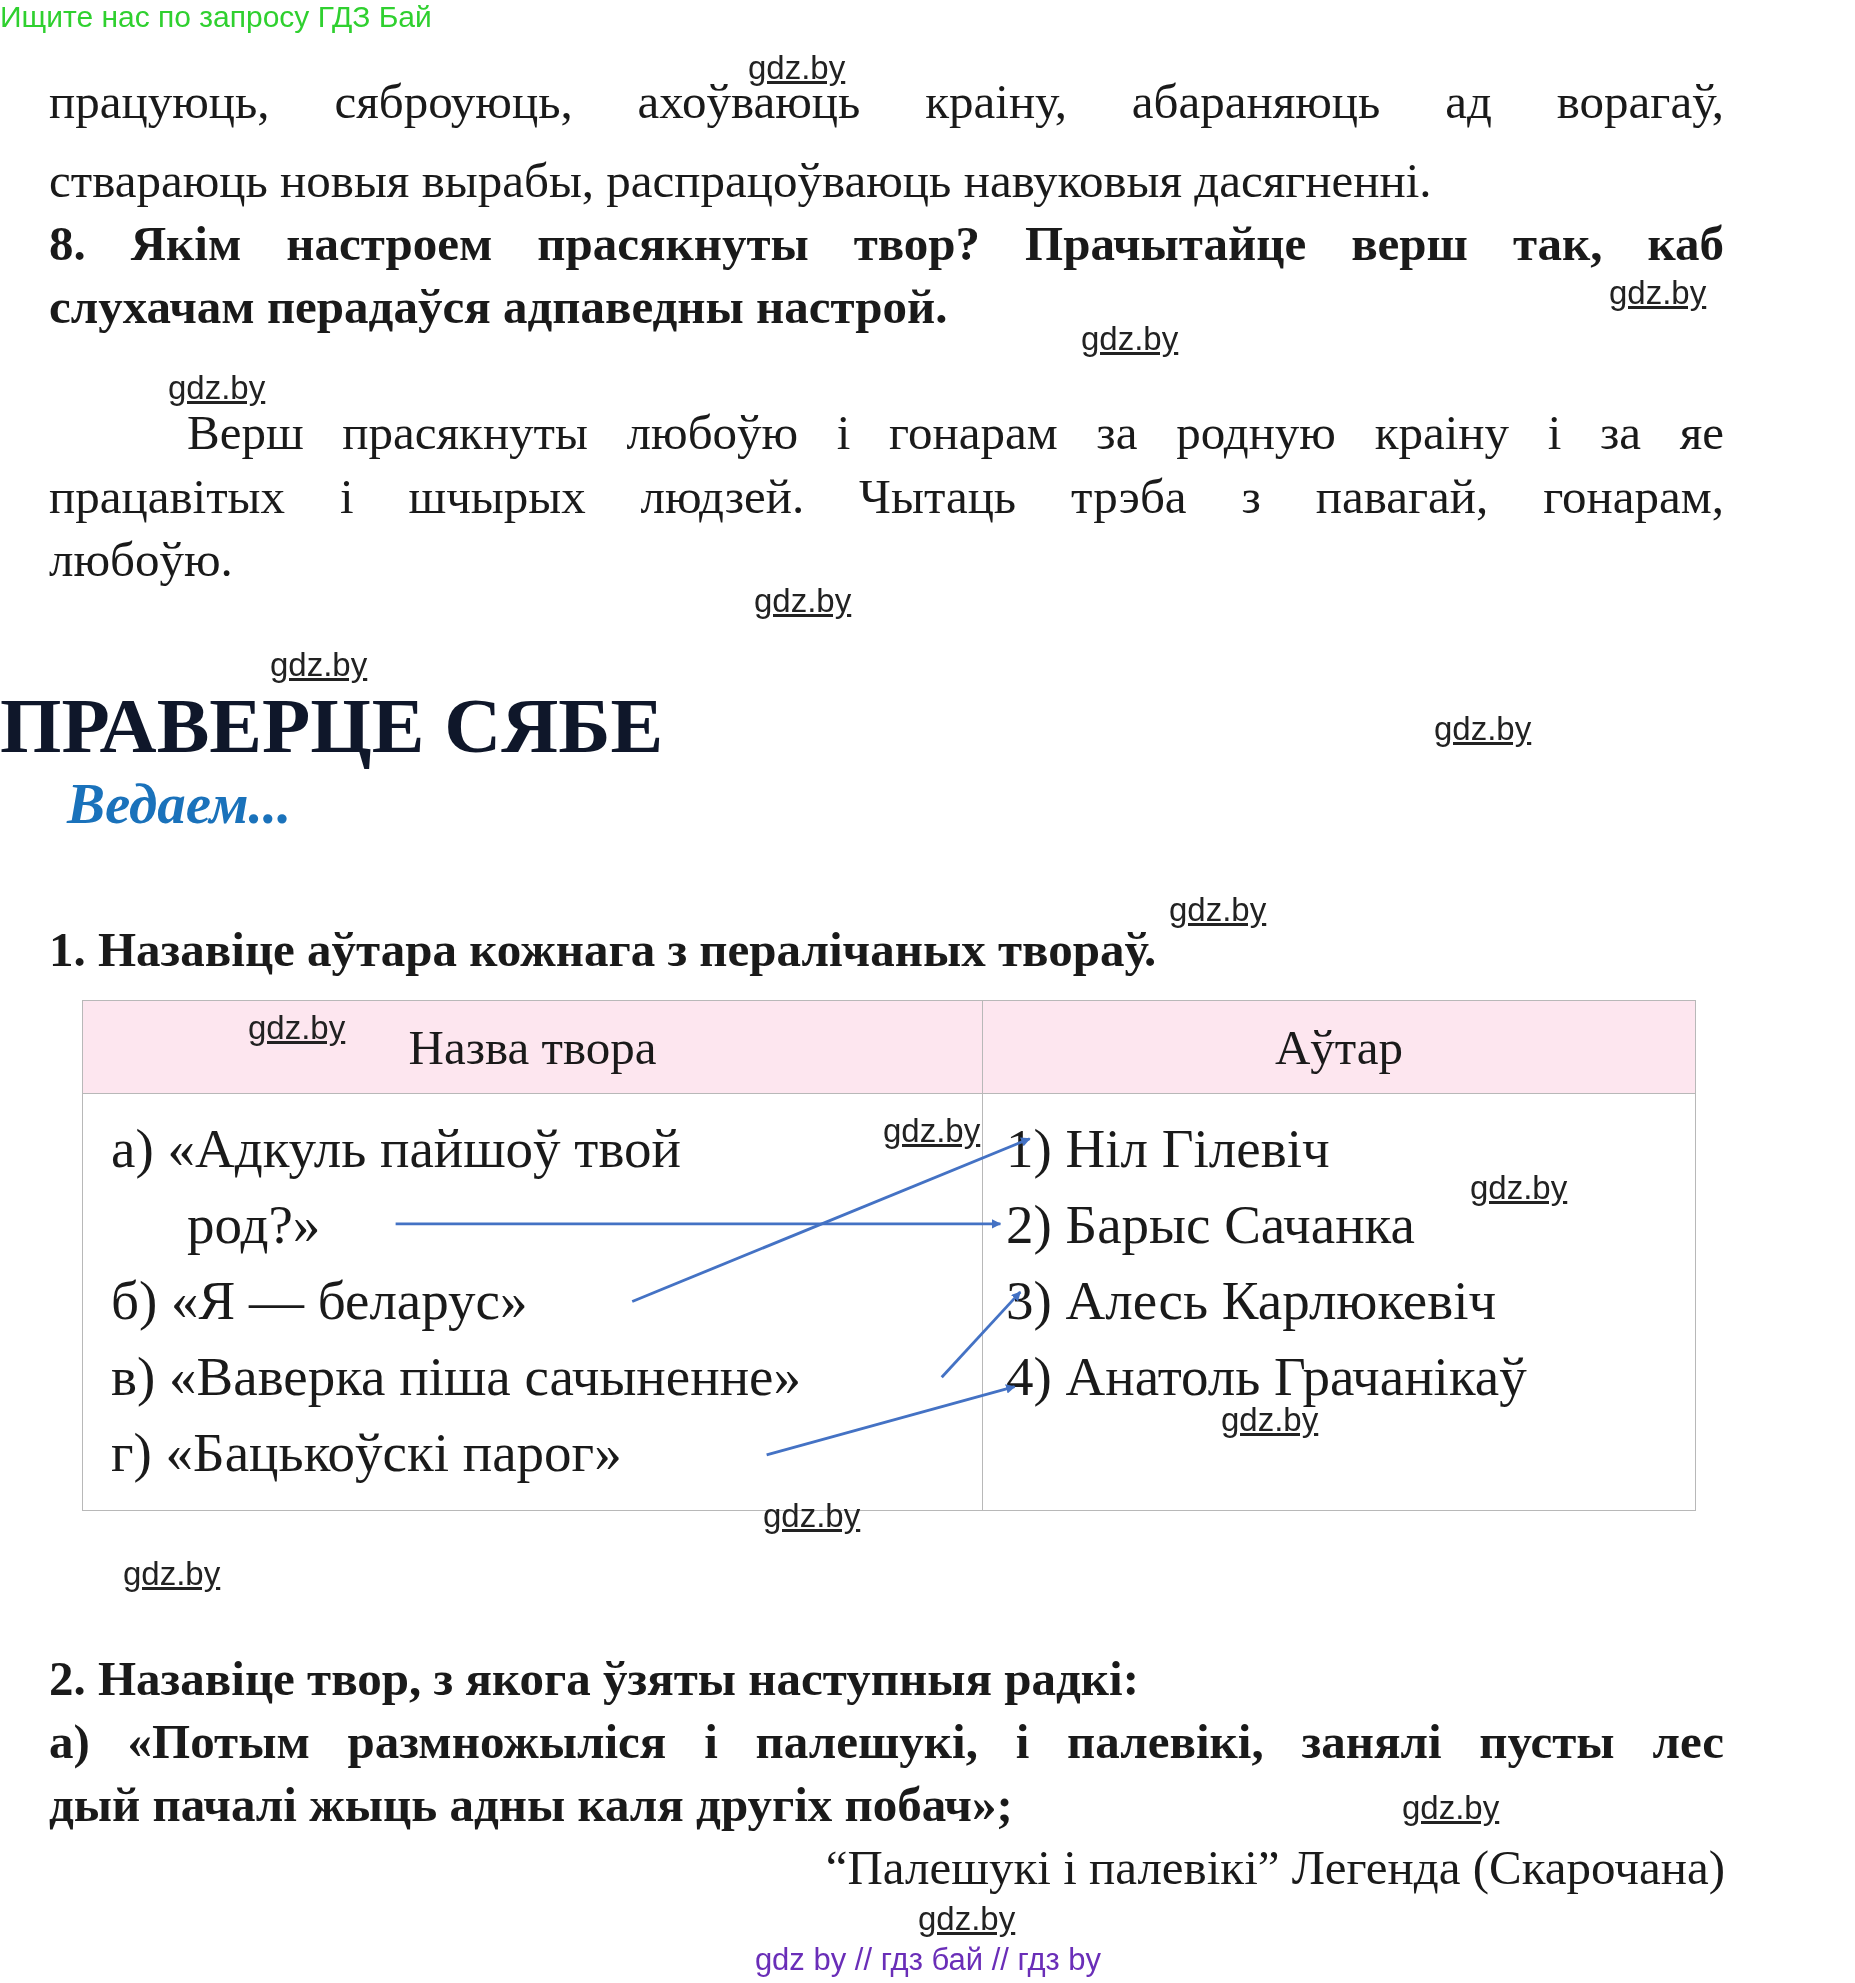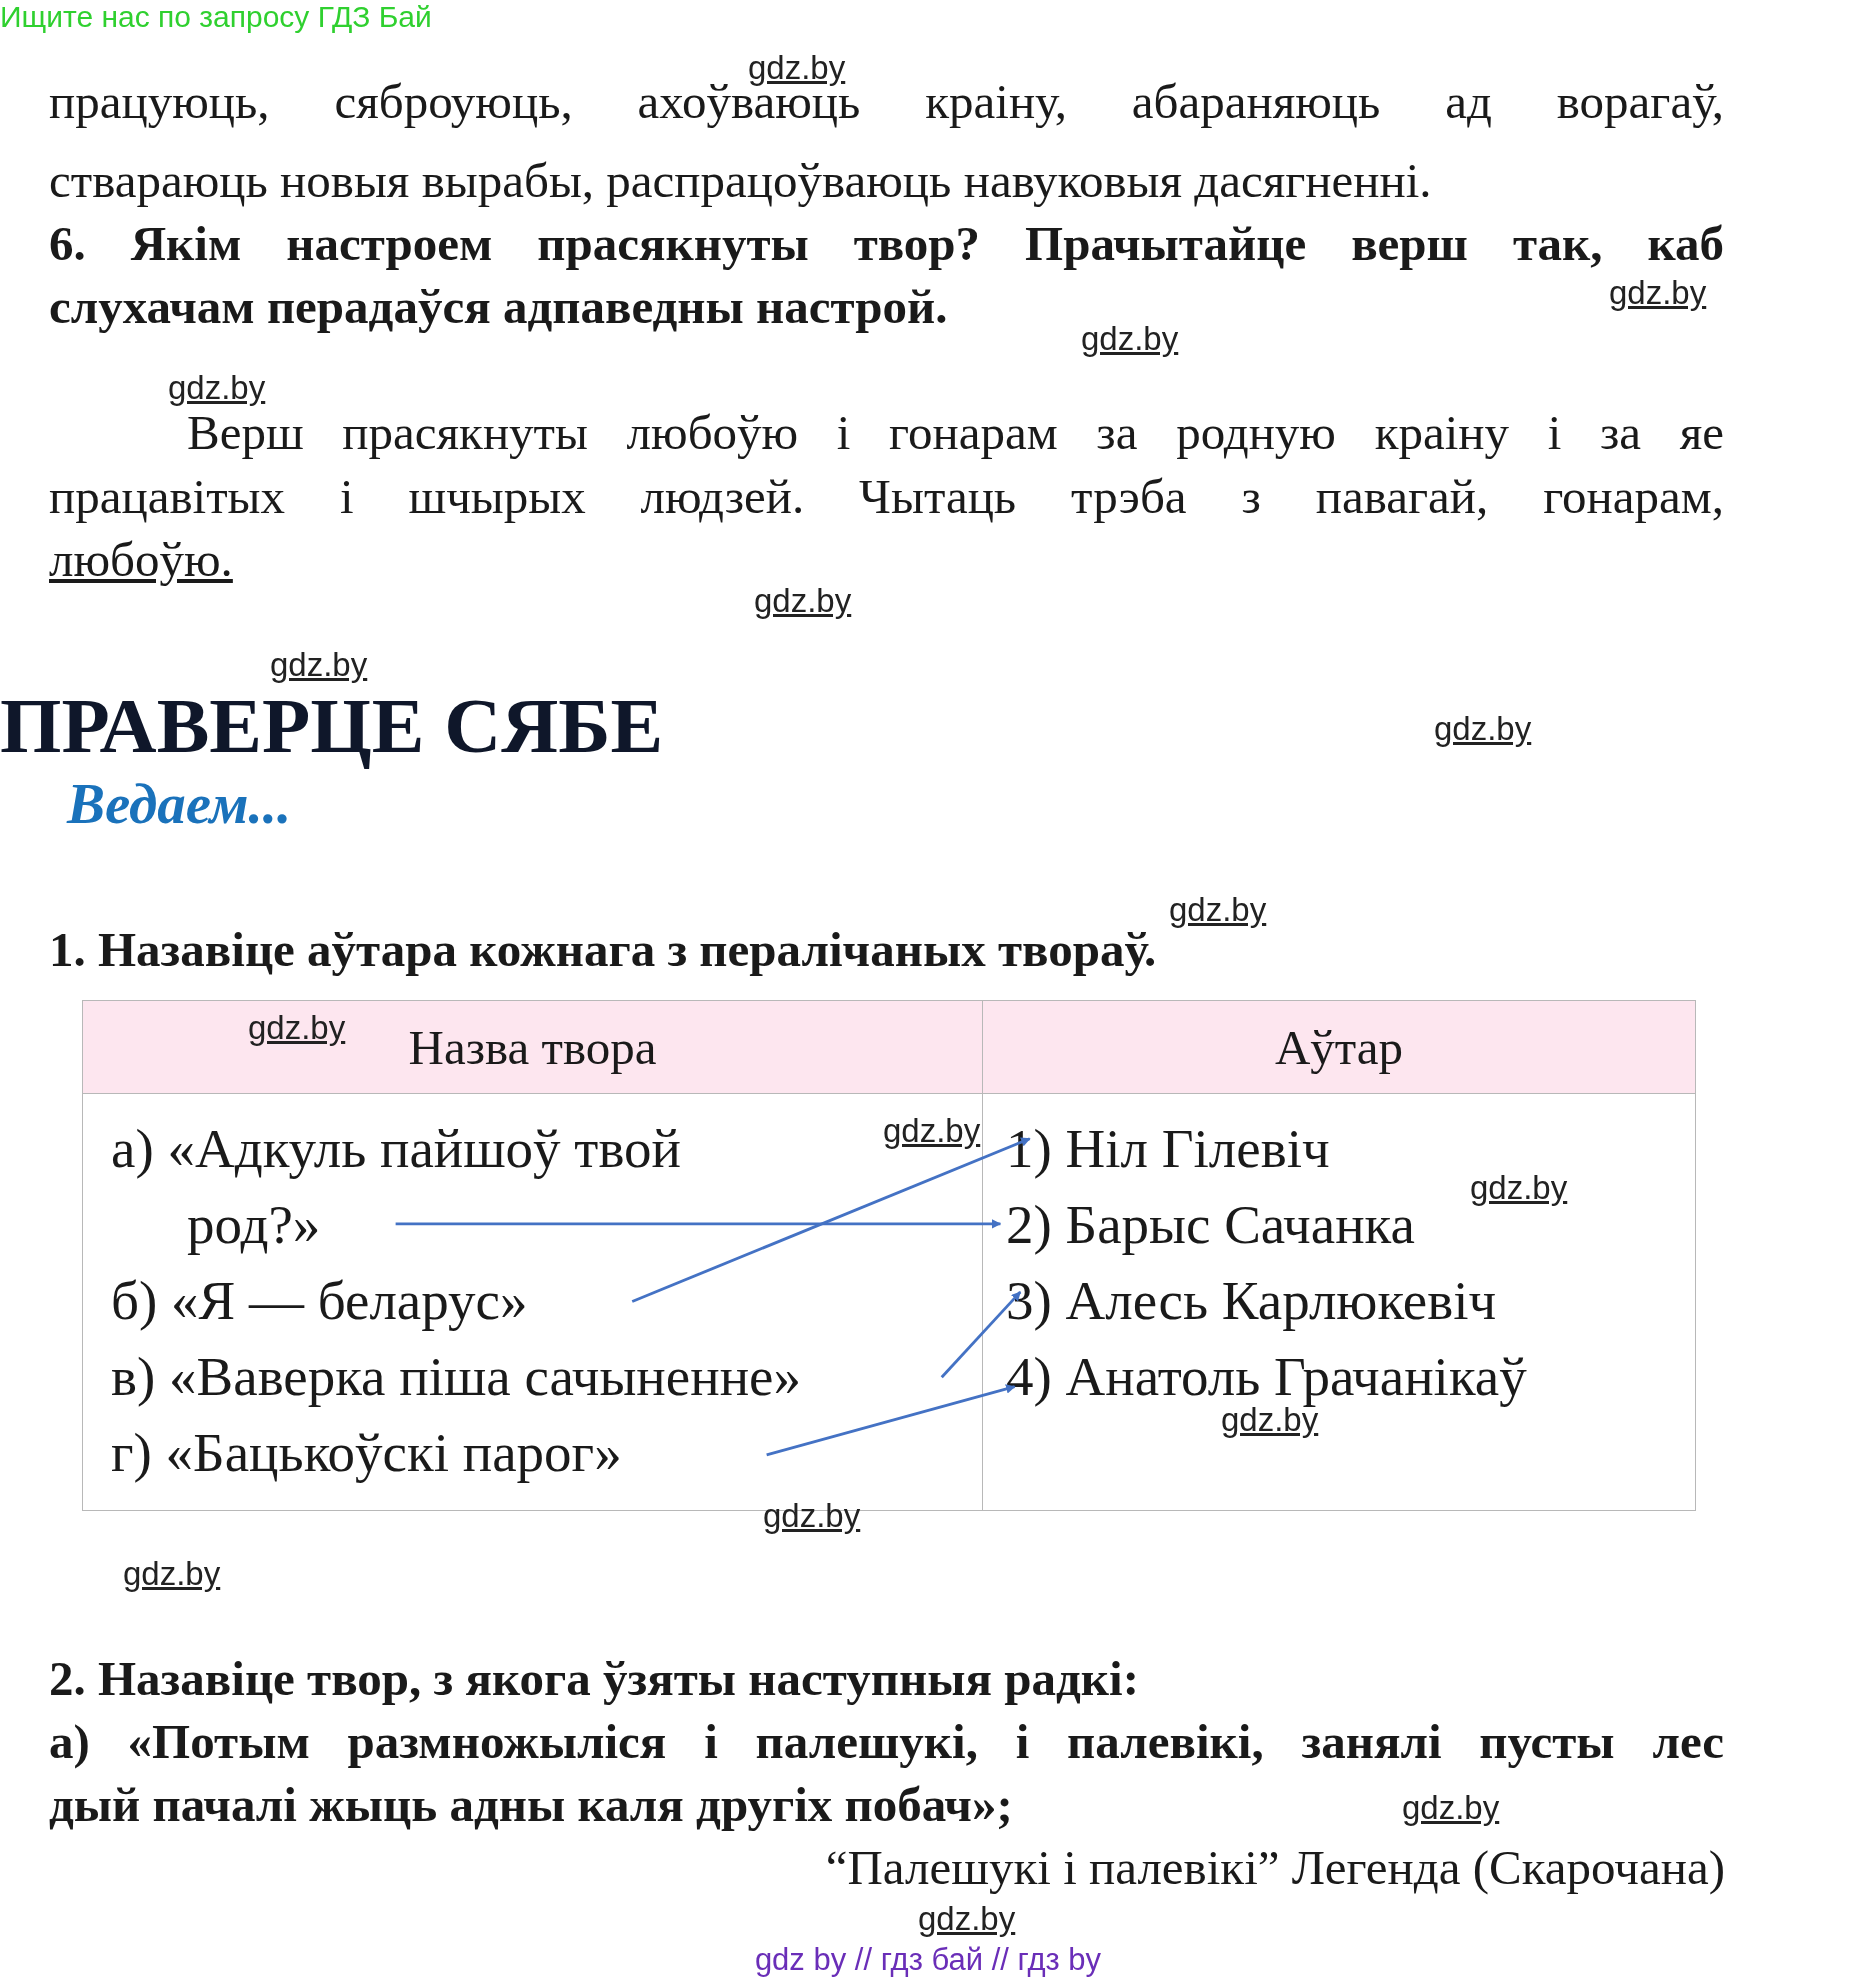--- a/index.html
+++ b/index.html
@@ -21,29 +21,29 @@
 </head>
 <body>
 
 <div class="abs topbanner">Ищите нас по запросу ГДЗ Бай</div>
 
 <div class="abs wm" style="left:748px;top:49px;">gdz.by</div>
 
 <div class="abs para" style="top:70px;">працуюць, сяброуюць, ахоўваюць краіну, абараняюць ад ворагаў,</div>
 <div class="abs para last" style="top:149px;">ствараюць новыя вырабы, распрацоўваюць навуковыя дасягненні.</div>
 
-<div class="abs para bold" style="top:212px;">6. Якім настроем прасякнуты твор? Прачытайце верш так, каб</div>
+<div class="abs para bold" style="top:212px;">8. Якім настроем прасякнуты твор? Прачытайце верш так, каб</div>
 <div class="abs para bold last" style="top:275px;">слухачам перадаўся адпаведны настрой.</div>
 <div class="abs wm" style="left:1609px;top:274px;">gdz.by</div>
 <div class="abs wm" style="left:1081px;top:320px;">gdz.by</div>
 <div class="abs wm" style="left:168px;top:369px;">gdz.by</div>
 
 <div class="abs para" style="top:401px;padding-left:138px;width:1537px;">Верш прасякнуты любоўю і гонарам за родную краіну і за яе</div>
 <div class="abs para" style="top:465px;">працавітых і шчырых людзей. Чытаць трэба з павагай, гонарам,</div>
-<div class="abs para last" style="top:528px;text-decoration:underline;">любоўю.</div>
+<div class="abs para last" style="top:528px;">любоўю.</div>
 <div class="abs wm" style="left:754px;top:582px;">gdz.by</div>
 <div class="abs wm" style="left:270px;top:646px;">gdz.by</div>
 
 <div class="abs title">ПРАВЕРЦЕ СЯБЕ</div>
 <div class="abs wm" style="left:1434px;top:710px;">gdz.by</div>
 <div class="abs subtitle">Ведаем...</div>
 
 <div class="abs wm" style="left:1169px;top:891px;">gdz.by</div>
 <div class="abs para bold last" style="top:918px;">1. Назавіце аўтара кожнага з пералічаных твораў.</div>
 

